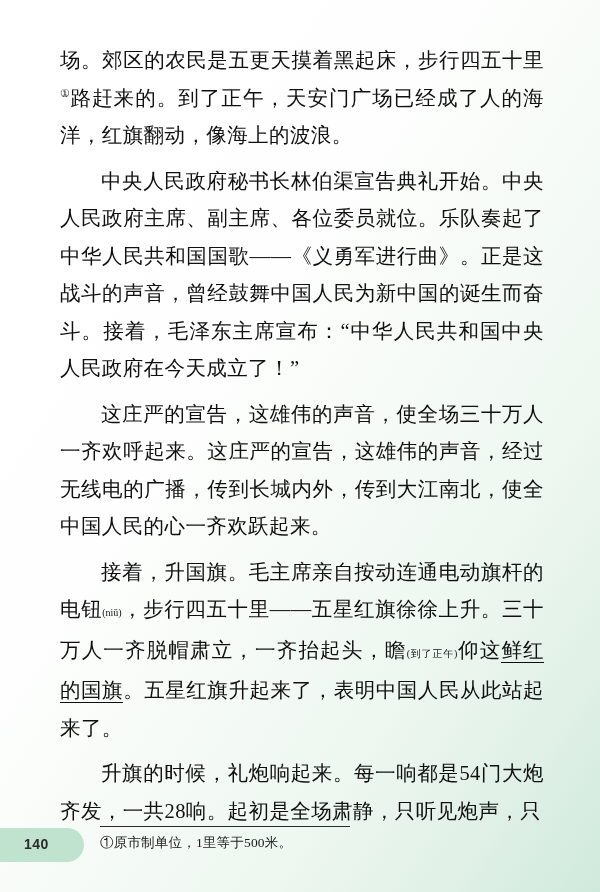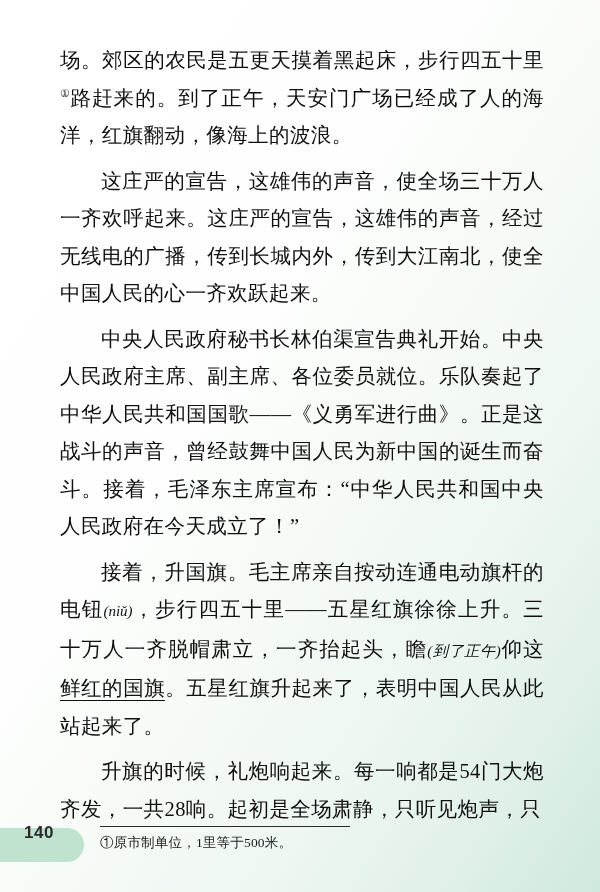--- a/index.html
+++ b/index.html
@@ -49,23 +49,22 @@
   .para.no-indent {
     text-indent: 0;
   }
   .sup-note {
     font-size: 11px;
     vertical-align: super;
     line-height: 0;
     letter-spacing: 0;
   }
   .pinyin {
-    font-size: 15px;
+    font-size: 10px;
     letter-spacing: 0;
-    font-style: italic;
   }
   .underline {
     border-bottom: 1px solid #101010;
     padding-bottom: 1px;
   }
   .footnote-zone {
     position: absolute;
     left: 0;
     bottom: 18px;
     width: 491px;
@@ -94,38 +93,38 @@
     bottom: 30px;
     width: 84px;
     height: 34px;
     background: #bfe3cf;
     border-top-right-radius: 17px;
     border-bottom-right-radius: 17px;
   }
   .page-number {
     position: absolute;
     left: 24px;
-    bottom: 49px;
-    font-size: 17px;
+    bottom: 40px;
+    font-size: 14px;
     font-weight: bold;
     color: #2b2b2b;
     font-family: "Liberation Sans", sans-serif;
     letter-spacing: 0.5px;
   }
 </style>
 </head>
 <body>
 
 <div class="page">
 
   <div class="page-inner">
     <div class="body-text" id="body-text">
         <p class="para no-indent"><span>场。郊区的农民是五更天摸着黑起床，步行四五十里</span><span class="sup-note">①</span><span>路赶来的。到了正午，天安门广场已经成了人的海洋，红旗翻动，像海上的波浪。</span></p>
+        <p class="para"><span>中央人民政府秘书长林伯渠宣告典礼开始。中央人民政府主席、副主席、各位委员就位。乐队奏起了中华人民共和国国歌——《义勇军进行曲》。正是这战斗的声音，曾经鼓舞中国人民为新中国的诞生而奋斗。接着，毛泽东主席宣布：“中华人民共和国中央人民政府在今天成立了！”</span></p>
         <p class="para"><span>这庄严的宣告，这雄伟的声音，使全场三十万人一齐欢呼起来。这庄严的宣告，这雄伟的声音，经过无线电的广播，传到长城内外，传到大江南北，使全中国人民的心一齐欢跃起来。</span></p>
-        <p class="para"><span>中央人民政府秘书长林伯渠宣告典礼开始。中央人民政府主席、副主席、各位委员就位。乐队奏起了中华人民共和国国歌——《义勇军进行曲》。正是这战斗的声音，曾经鼓舞中国人民为新中国的诞生而奋斗。接着，毛泽东主席宣布：“中华人民共和国中央人民政府在今天成立了！”</span></p>
         <p class="para"><span>接着，升国旗。毛主席亲自按动连通电动旗杆的电钮</span><span class="pinyin">(niǔ)</span><span>，步行四五十里——五星红旗徐徐上升。三十万人一齐脱帽肃立，一齐抬起头，瞻</span><span class="pinyin">(到了正午)</span><span>仰这</span><span class="underline">鲜红的国旗</span><span>。五星红旗升起来了，表明中国人民从此站起来了。</span></p>
         <p class="para"><span>升旗的时候，礼炮响起来。每一响都是54门大炮齐发，一共28响。起初是全场肃静，只听见炮声，只</span></p>
       </div>
   </div>
 
   <div class="footnote-zone">
     <div class="footrule"></div>
     <div class="footnote">①原市制单位，1里等于500米。</div>
   </div>
 

